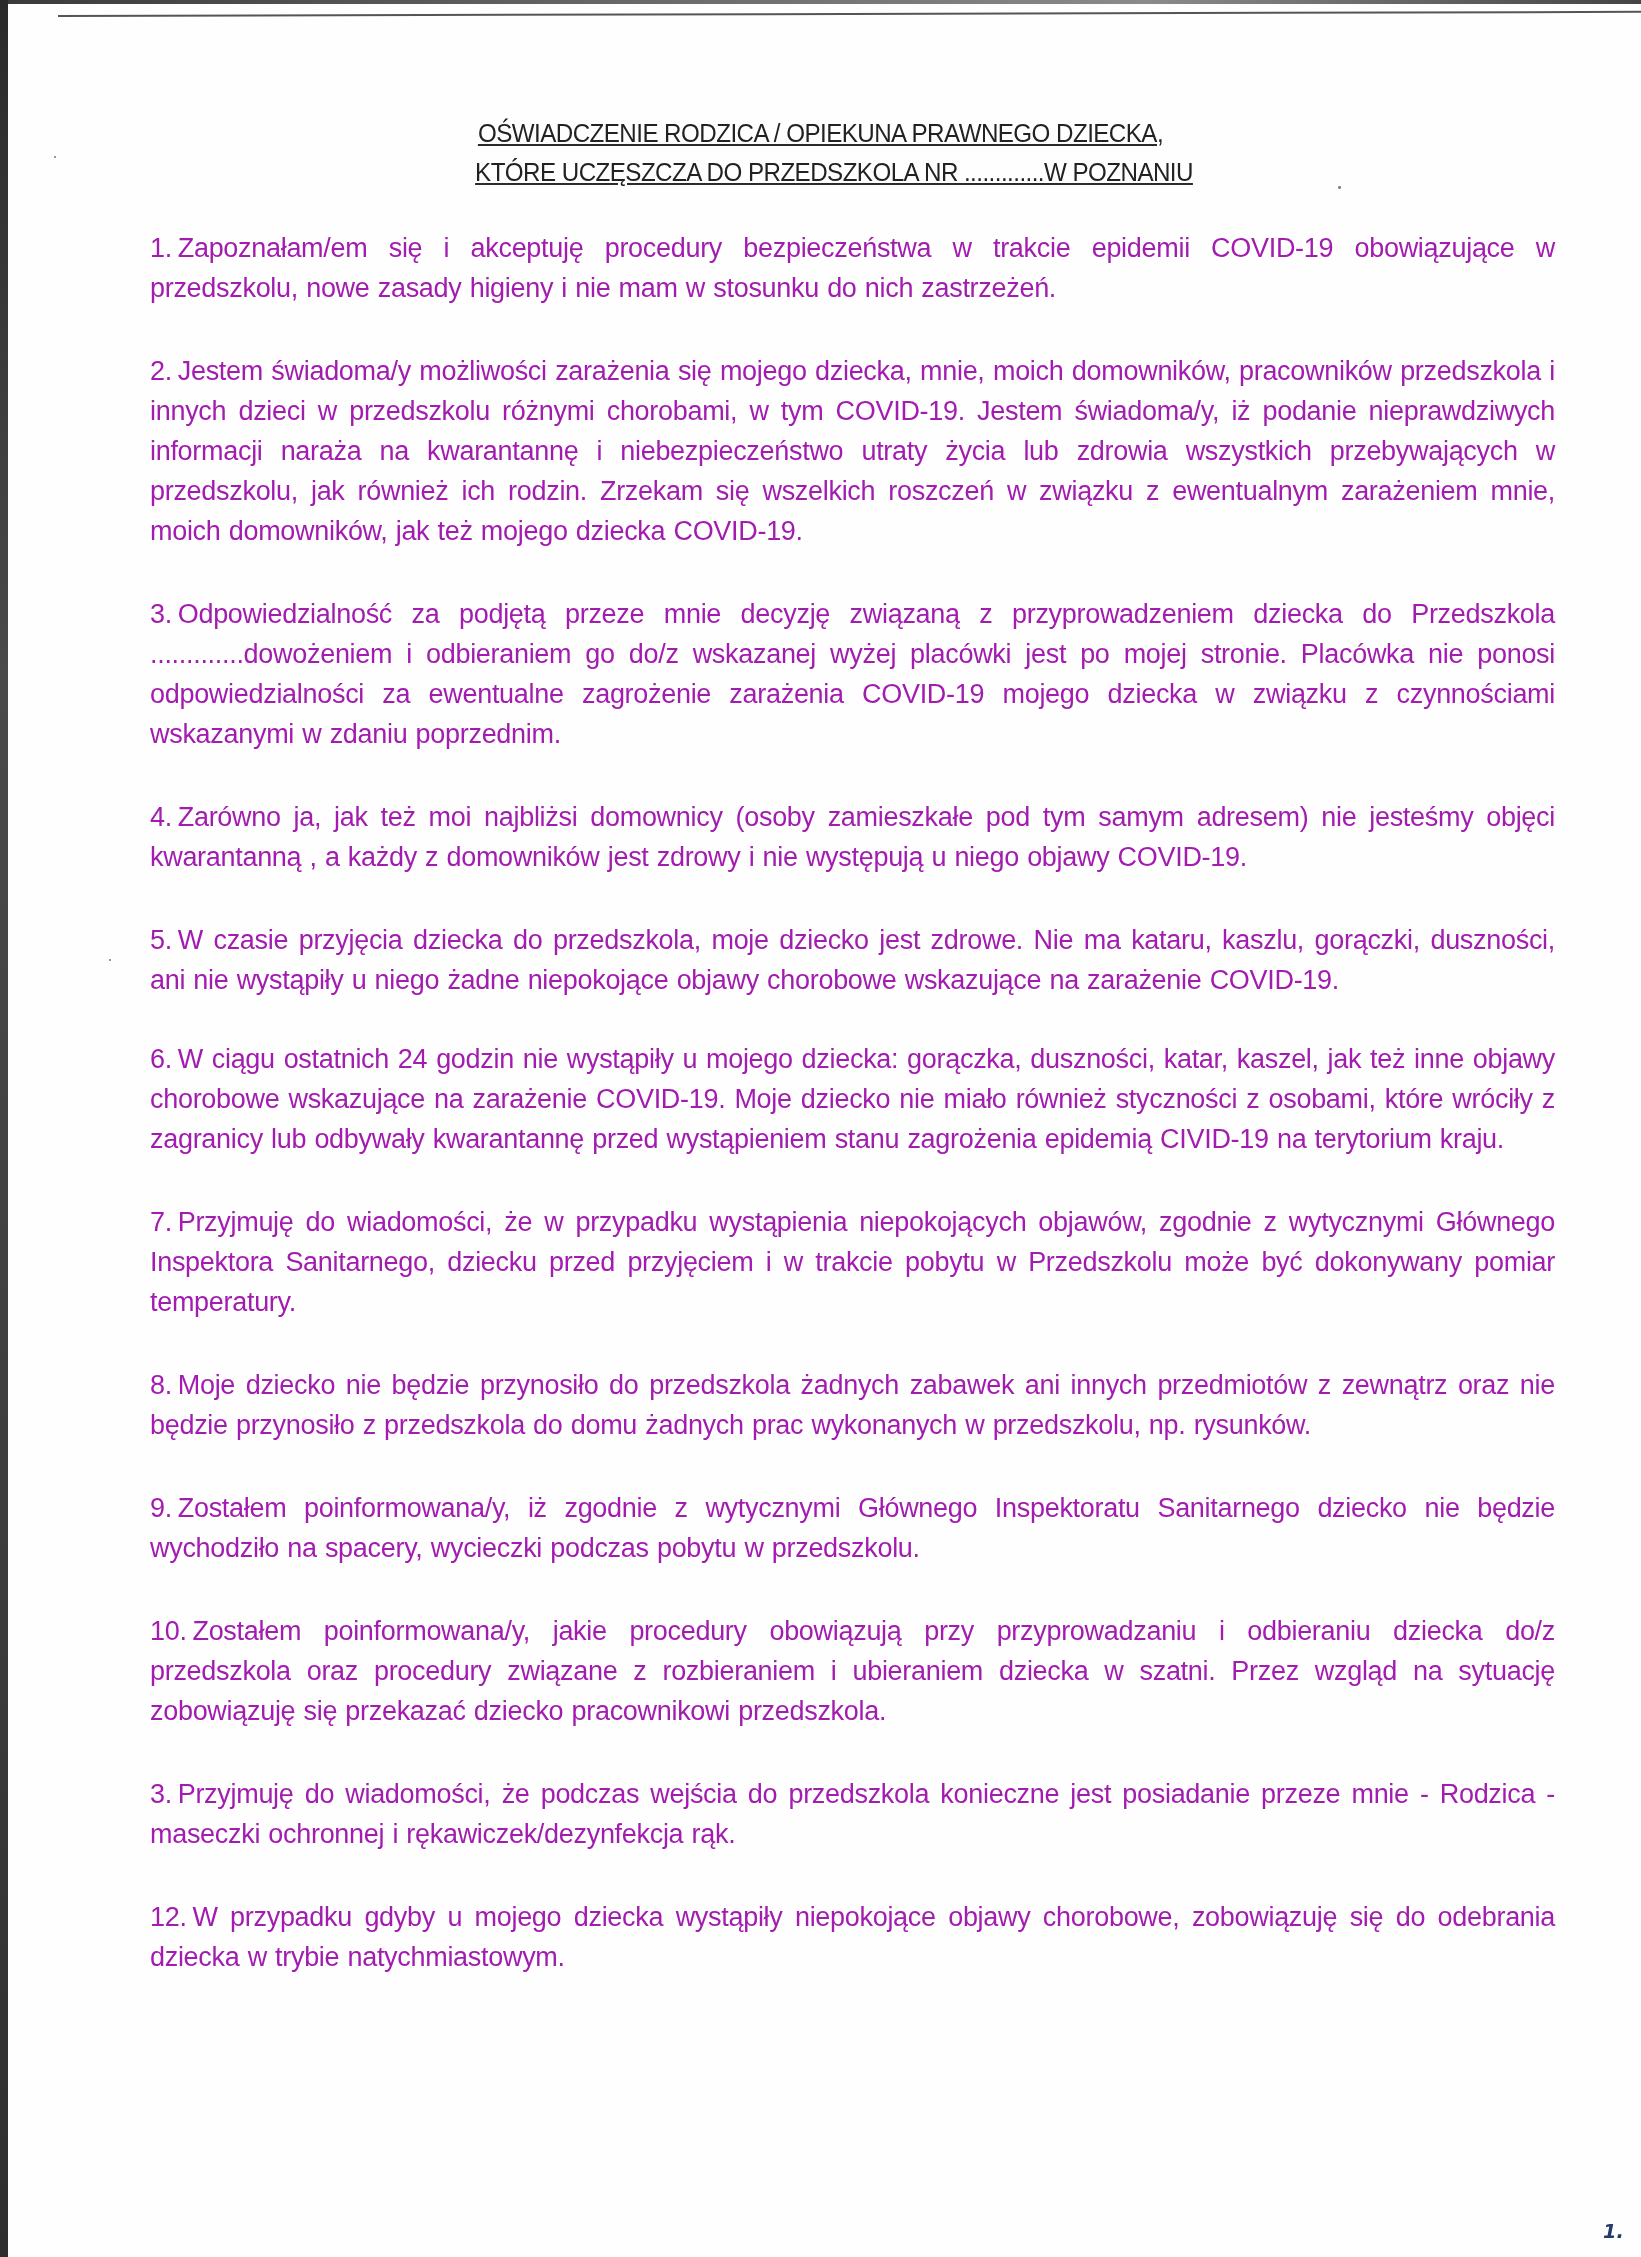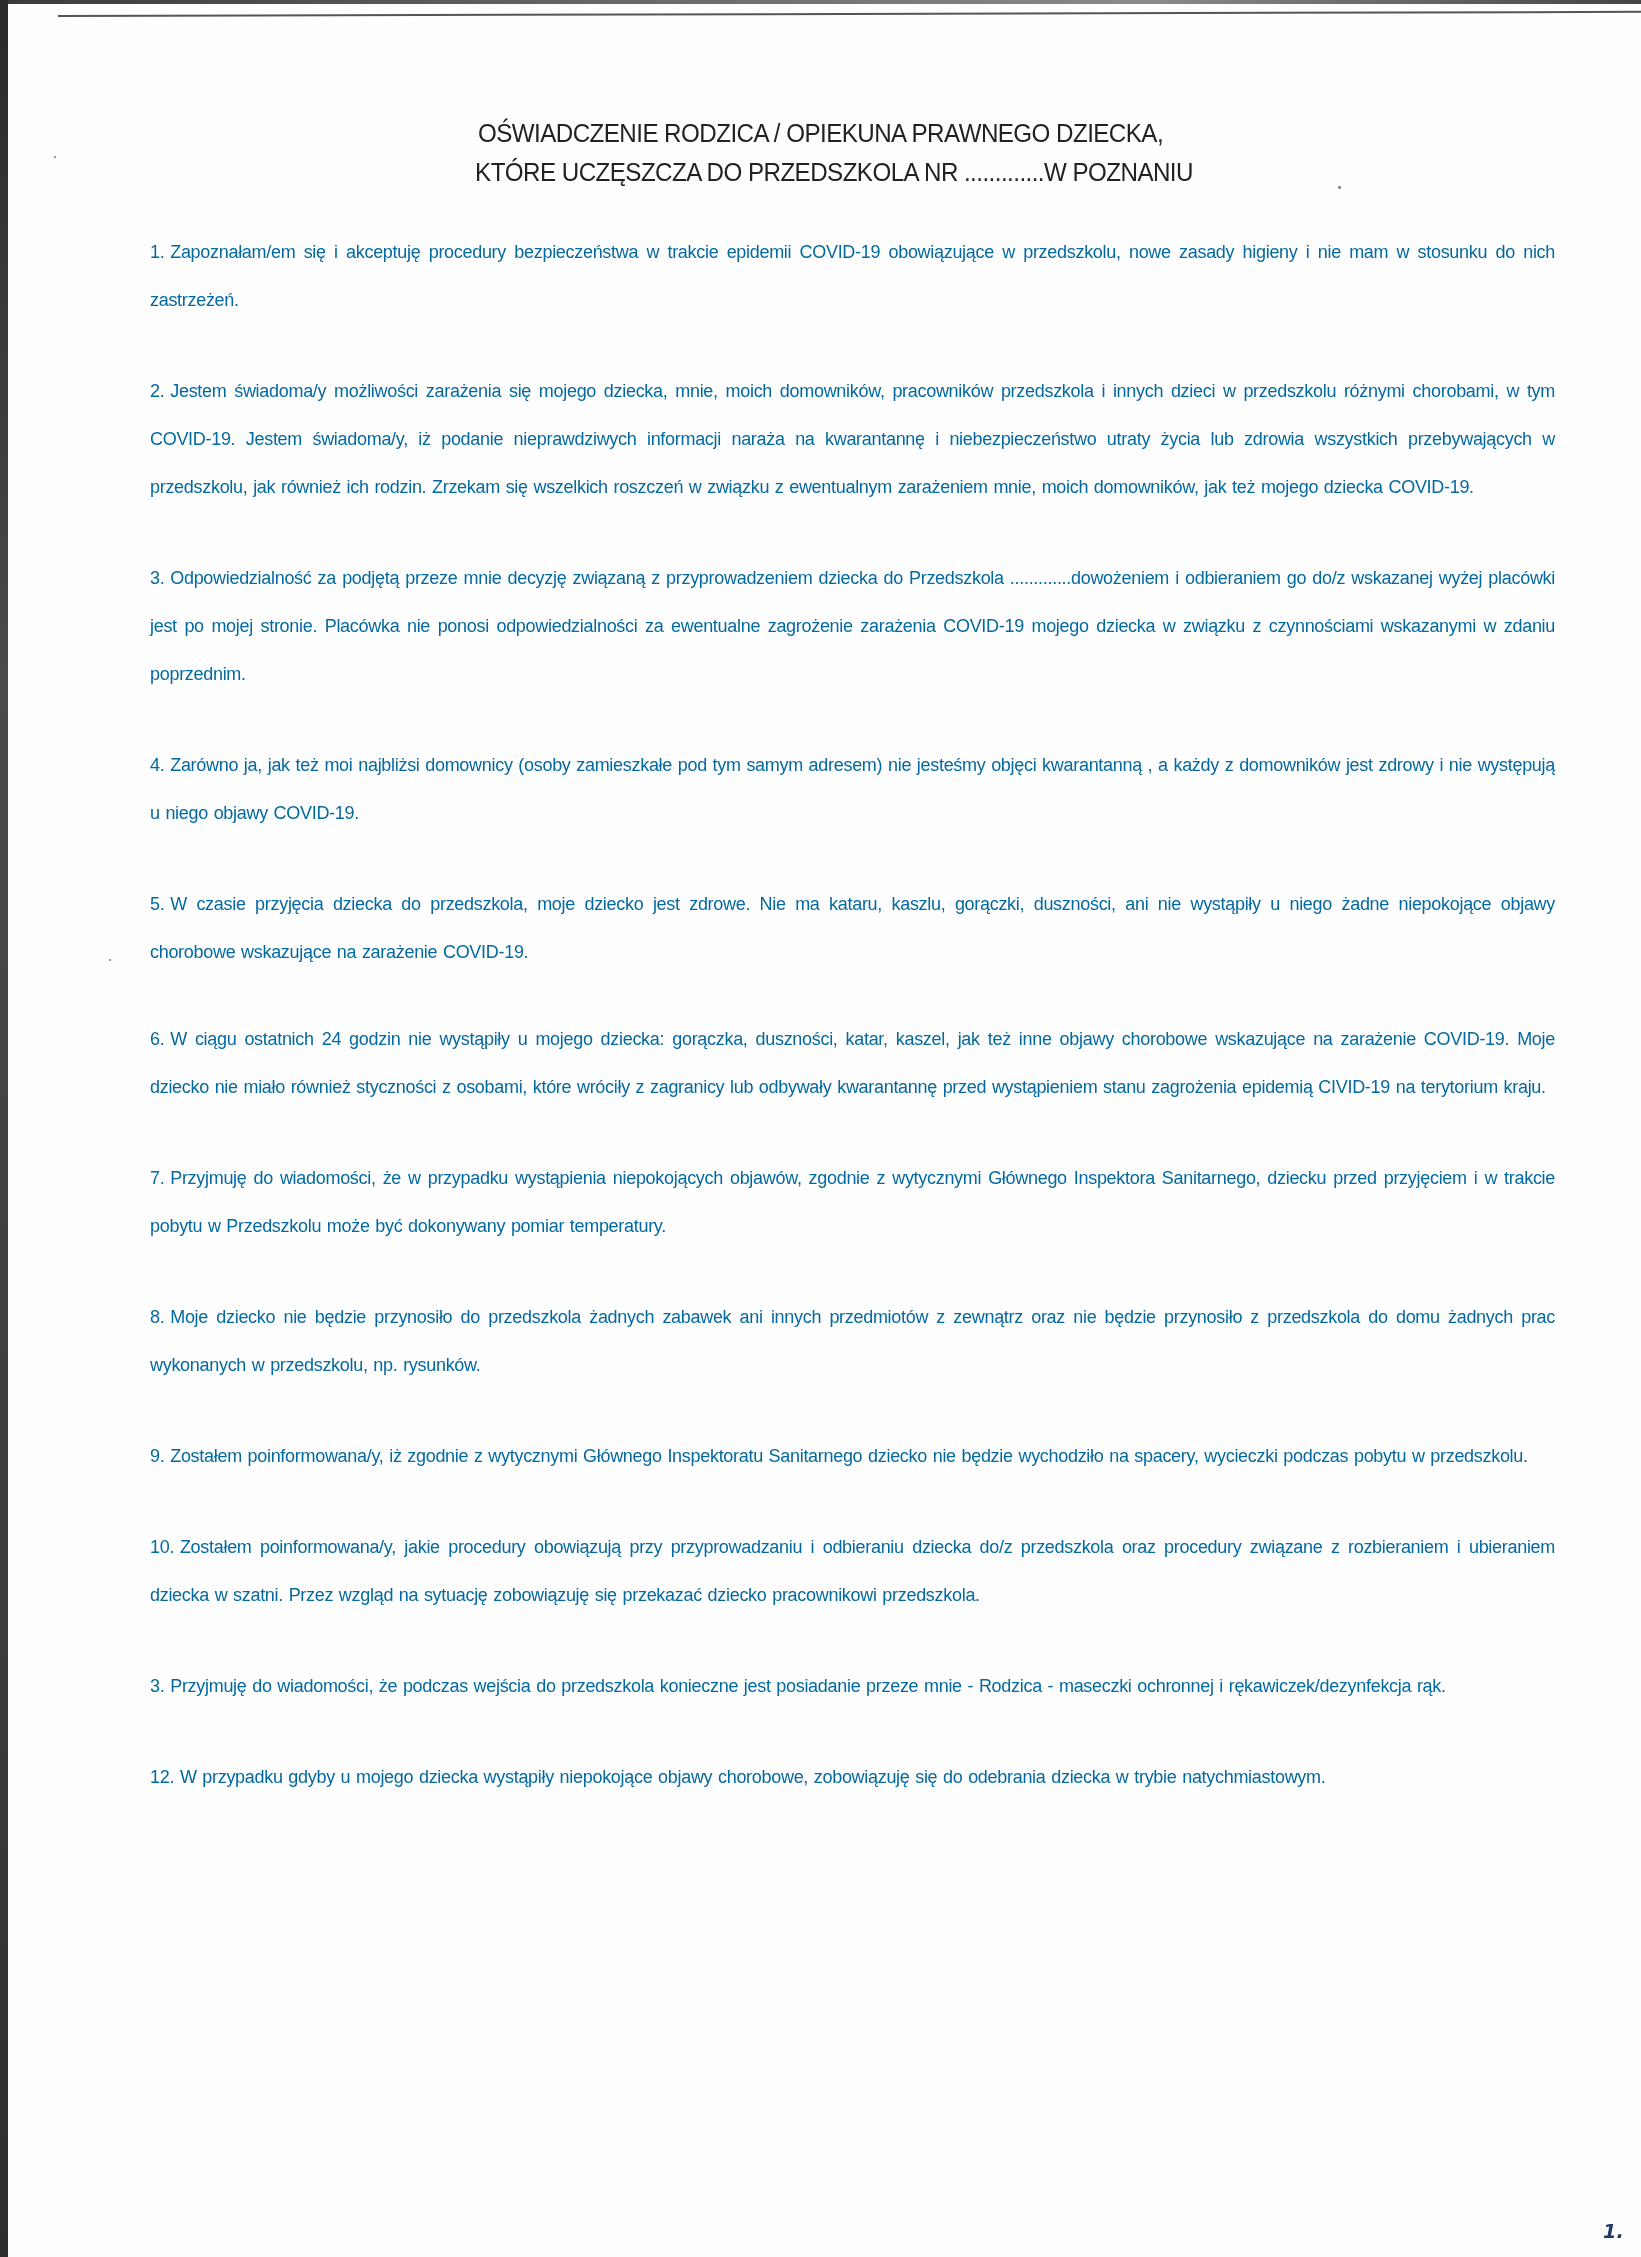--- a/index.html
+++ b/index.html
@@ -39,42 +39,43 @@
       width: 1591px; height: 1.9px;
       background: #555;
       transform: rotate(-0.15deg);
       transform-origin: left center;
     }
     .title-block {
       position: absolute;
       left: 0; top: 114px;
       width: 1641px;
       text-align: center;
+      text-decoration: underline;
     }
     .title-line {
       font-size: 26px;
       line-height: 39px;
       letter-spacing: -0.6px;
       color: #222;
       transform: scaleX(0.93);
     }
     .title-line.l1 { margin-left: 0px; }
     .title-line.l2 { margin-left: 27px; }
     .content {
       position: absolute;
       left: 150px;
       top: 228px;
       width: 1405px;
     }
     .para {
-      font-size: 18px;
-      line-height: 48px;
+      font-size: 27px;
+      line-height: 40px;
       text-align: justify;
       margin: 0 0 43px 0;
-      color: #0369a1;
+      color: #a21caf;
       letter-spacing: -0.3px;
       word-spacing: 1px;
     }
     .para .num { margin-right: 5.8px; }
     .para.p5  { margin-bottom: 39px; margin-top: 34px; }
     .page-number {
       position: absolute;
       left: 1603px;
       top: 2220px;
       font-family: "DejaVu Sans", sans-serif;

